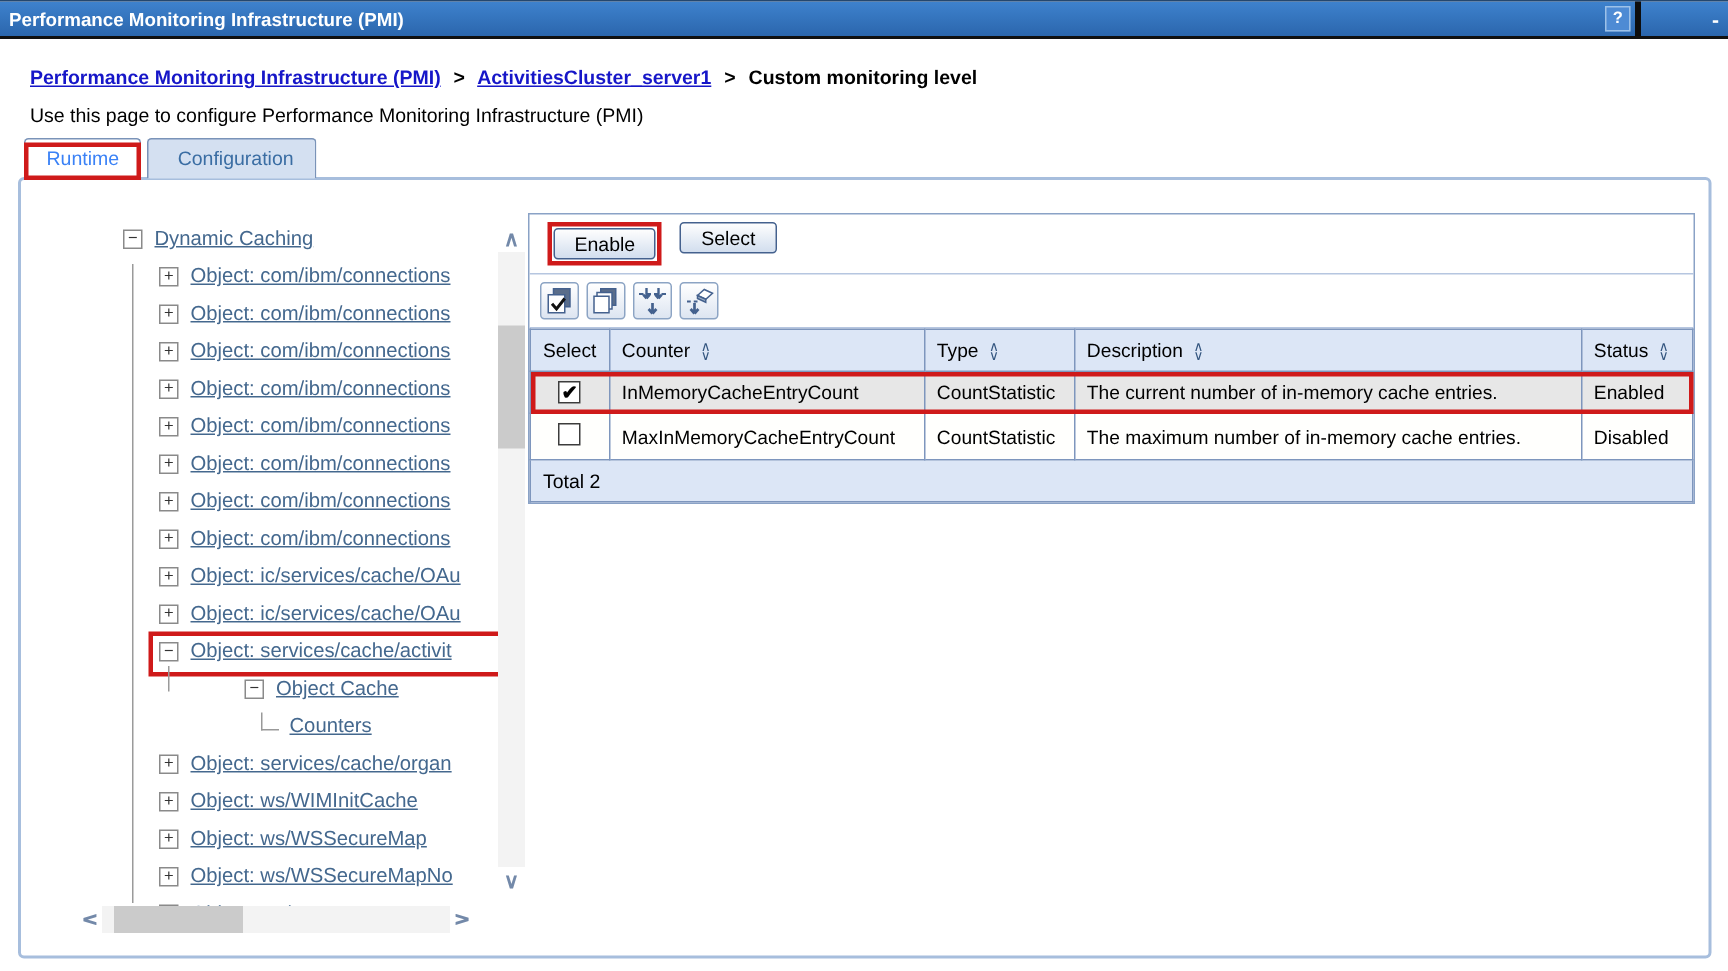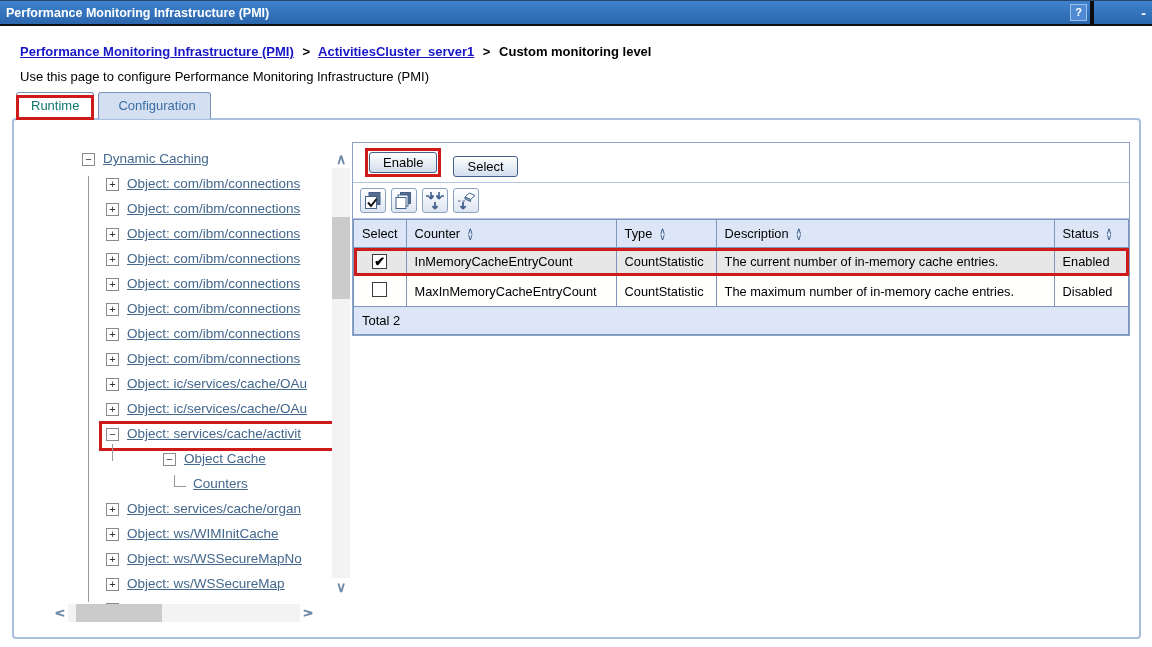--- a/index.html
+++ b/index.html
@@ -25,21 +25,21 @@
     white-space:nowrap; }
   .crumb-link { color:#1616c8; text-decoration:underline; cursor:pointer; }
   .crumb-sep { color:#000; padding:0 5px; }
   .crumb-current { color:#000;margin-top:25px; }
   .page-desc { position:absolute; left:20px; top:69px; font-size:13px; }
 
   
   .tabs { position:absolute; left:16px; top:92px; display:flex; gap:4px; z-index:3; }
   .tab { height:27px; padding:0 14px; font-size:13px; line-height:25px;
     border:1px solid #7a93b8; border-bottom:none; border-radius:3px 3px 0 0; cursor:pointer; }
-  .tab.active { background:#fff; color:#0f766e; position:relative; }
+  .tab.active { background:#fff; color:#3b82f6; position:relative; }
   .tab.inactive { background:#d4e0f1; color:#3a6da3;padding-left:19px; }
   .tab.active .annot-tab { position:absolute; left:-1px; top:2px; right:-1px; bottom:-1px;
     border:3px solid #cf1a1a; pointer-events:none; }
 
   
   .content-panel { position:absolute; left:12px; top:118px; width:1129px; height:521px;
     border:2px solid #a7bedd; border-radius:4px; background:#fff; }
 
   
   .tree-pane { position:absolute; left:2px; top:22px; width:336px; height:482px;
@@ -72,21 +72,21 @@
     background:#f3f3f3; }
   .h-scroll .thumb { position:absolute; top:0; height:18px; left:26px; width:86px; background:#cbcbcb; }
   .h-scroll .left { left:0; top:0; }
   .h-scroll .right { right:0; top:0; }
   .rot-left { display:inline-block; transform:rotate(-90deg); }
   .rot-right { display:inline-block; transform:rotate(90deg); }
 
   
   .table-pane { position:absolute; left:338px; top:22px; width:778px;
     border:1px solid #8aa2c6; background:#fff; }
-  .action-row { padding:5px 12px; display:flex; align-items:flex-end; gap:12px;
+  .action-row { padding:5px 12px; display:flex; align-items:flex-start; gap:12px;
     border-bottom:1px solid #b6c6e0; }
   .annot-wrap { border:3px solid #cf1a1a; padding:1px; display:inline-block; }
   .btn { font-family:"Liberation Sans", sans-serif; font-size:13px; padding:2px 13px;
     background:linear-gradient(#fefefe,#d2deee); border:1px solid #44618e;
     border-radius:3px; color:#000; cursor:pointer; }
   .tool-row { padding:5px 7px; display:flex; gap:5px; border-bottom:1px solid #b6c6e0; }
   .icon-btn { width:26px; height:25px; border:1px solid #8ca4c4; border-radius:3px;
     background:linear-gradient(#ffffff,#dde5f1); display:flex; align-items:center;
     justify-content:center; cursor:pointer; }
 
@@ -153,22 +153,22 @@
         <div class="tree-row" style="padding-left: 90px;"><span class="tree-toggle">+</span><a class="tree-link">Object: com/ibm/connections</a></div>
         <div class="tree-row" style="padding-left: 90px;"><span class="tree-toggle">+</span><a class="tree-link">Object: com/ibm/connections</a></div>
         <div class="tree-row" style="padding-left: 90px;"><span class="tree-toggle">+</span><a class="tree-link">Object: com/ibm/connections</a></div>
         <div class="tree-row" style="padding-left: 90px;"><span class="tree-toggle">+</span><a class="tree-link">Object: ic/services/cache/OAu</a></div>
         <div class="tree-row" style="padding-left: 90px;"><span class="tree-toggle">+</span><a class="tree-link">Object: ic/services/cache/OAu</a></div>
         <div class="tree-row annotated" style="padding-left: 90px;"><span class="tree-toggle">−</span><a class="tree-link">Object: services/cache/activit</a></div>
         <div class="tree-row" style="padding-left: 147px;"><span class="tree-toggle">−</span><a class="tree-link">Object Cache</a></div>
         <div class="tree-row" style="padding-left: 158px;"><span class="leaf-connector"></span><a class="tree-link">Counters</a></div>
         <div class="tree-row" style="padding-left: 90px;"><span class="tree-toggle">+</span><a class="tree-link">Object: services/cache/organ</a></div>
         <div class="tree-row" style="padding-left: 90px;"><span class="tree-toggle">+</span><a class="tree-link">Object: ws/WIMInitCache</a></div>
+        <div class="tree-row" style="padding-left: 90px;"><span class="tree-toggle">+</span><a class="tree-link">Object: ws/WSSecureMap</a></div>
         <div class="tree-row" style="padding-left: 90px;"><span class="tree-toggle">+</span><a class="tree-link">Object: ws/WSSecureMapNo</a></div>
-        <div class="tree-row" style="padding-left: 90px;"><span class="tree-toggle">+</span><a class="tree-link">Object: ws/WSSecureMap</a></div>
         <div class="tree-row clipped" style="padding-left: 90px;"><span class="tree-toggle">+</span><a class="tree-link">Object: ws/</a></div>
       </div>
     <div class="v-scroll">
       <span class="scroll-arrow up">∧</span>
       <span class="thumb"></span>
       <span class="scroll-arrow down">∨</span>
     </div>
     <div class="h-scroll">
       <span class="scroll-arrow left"><span class="rot-left">∧</span></span>
       <span class="thumb"></span>

